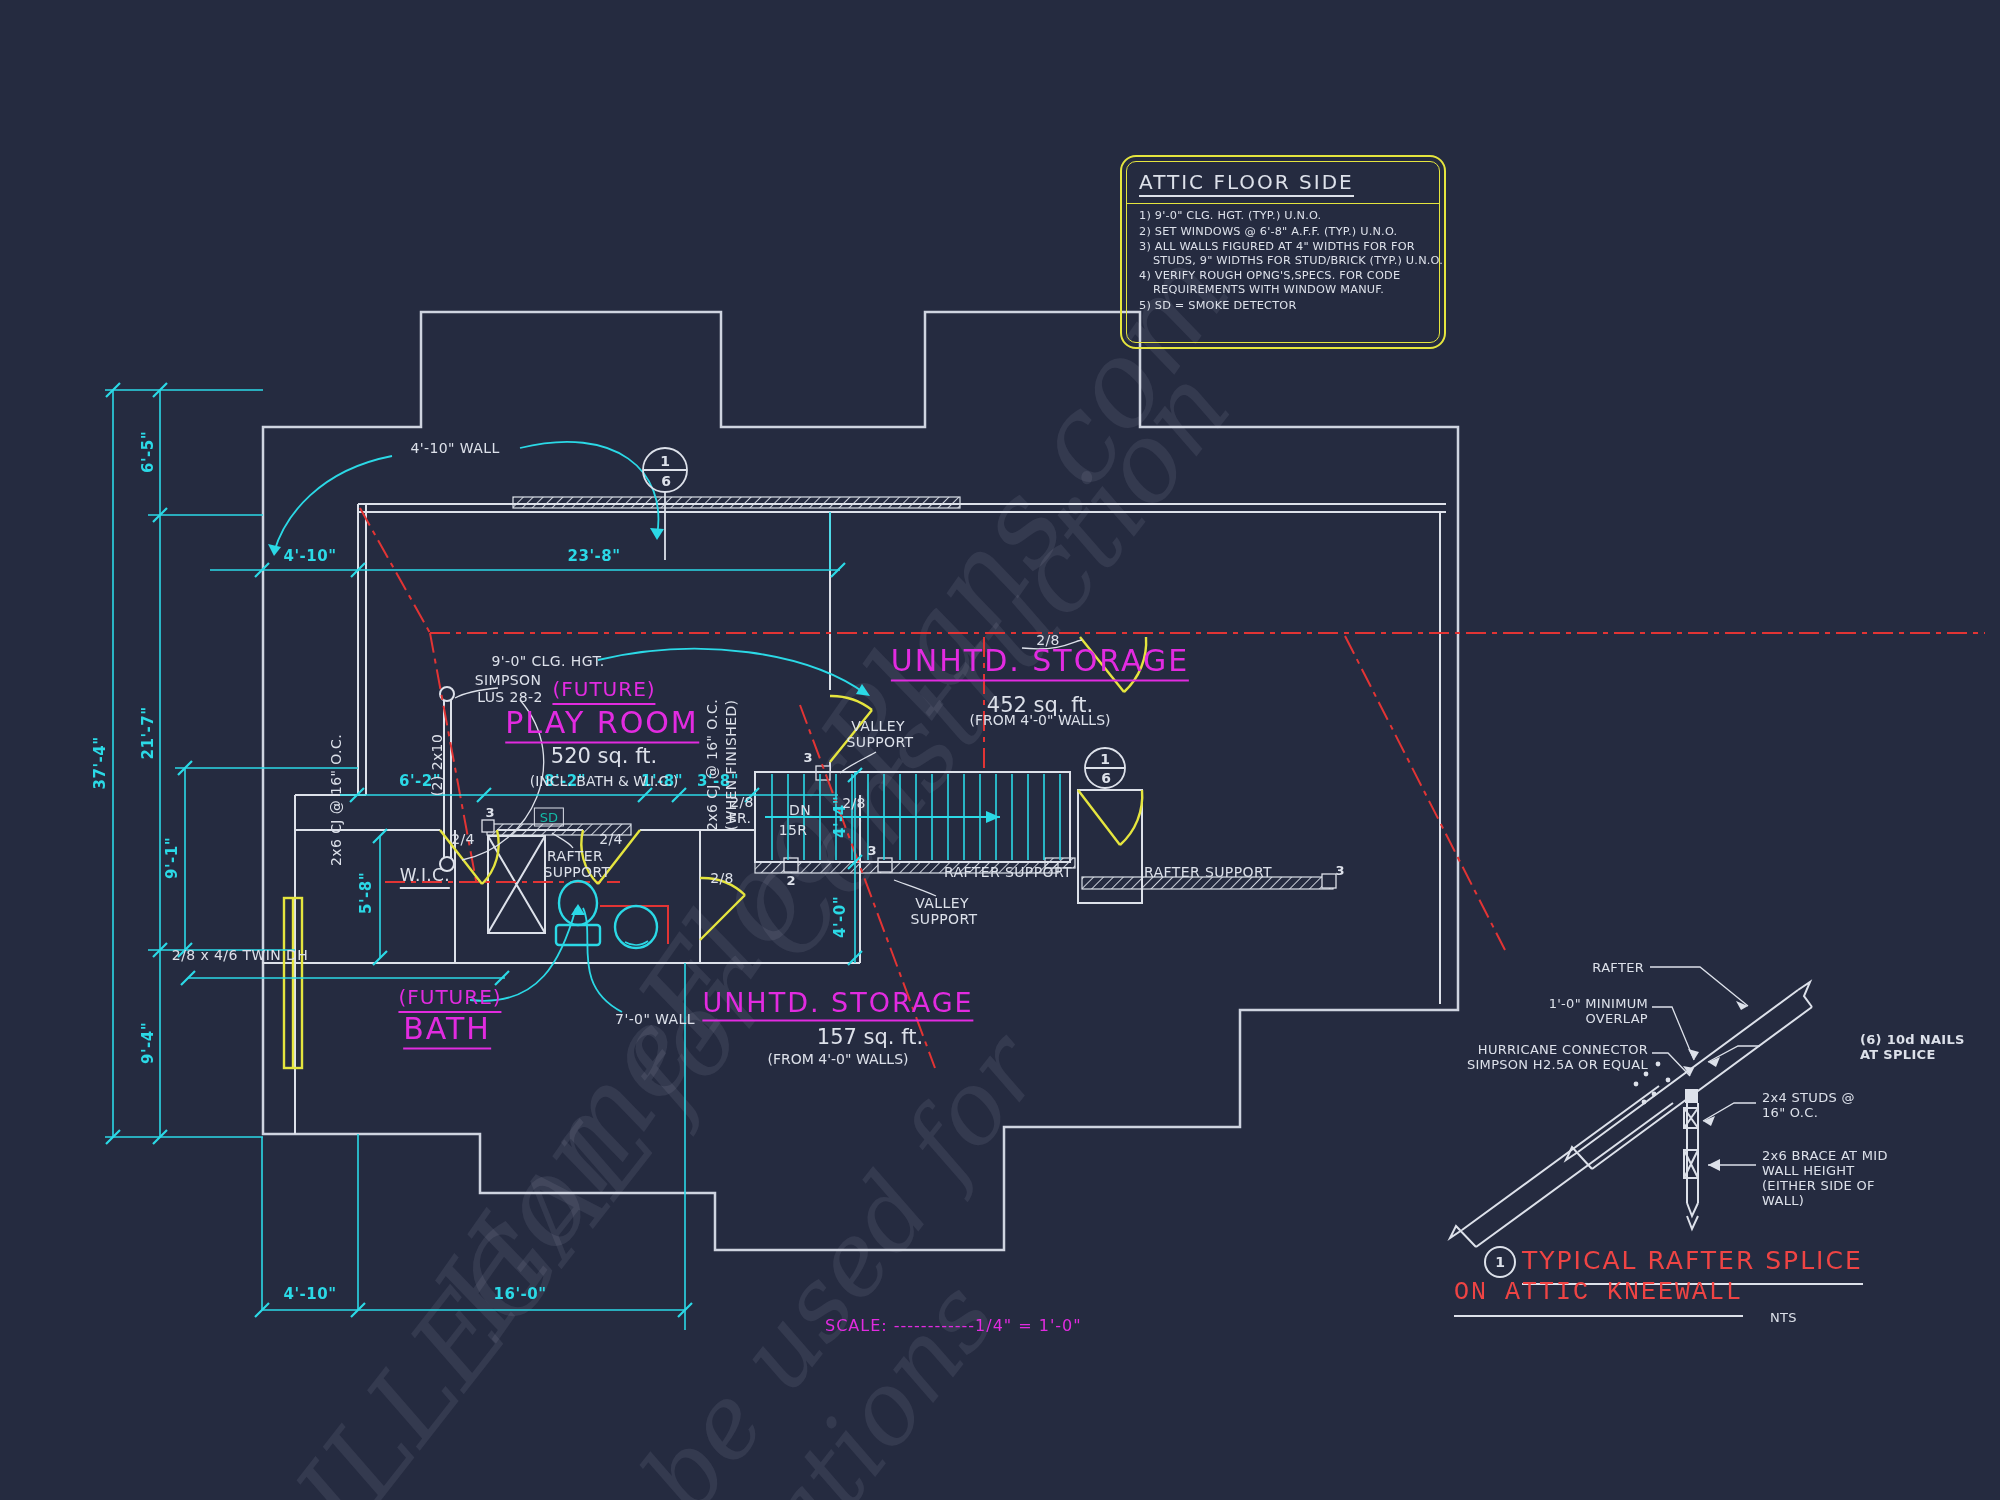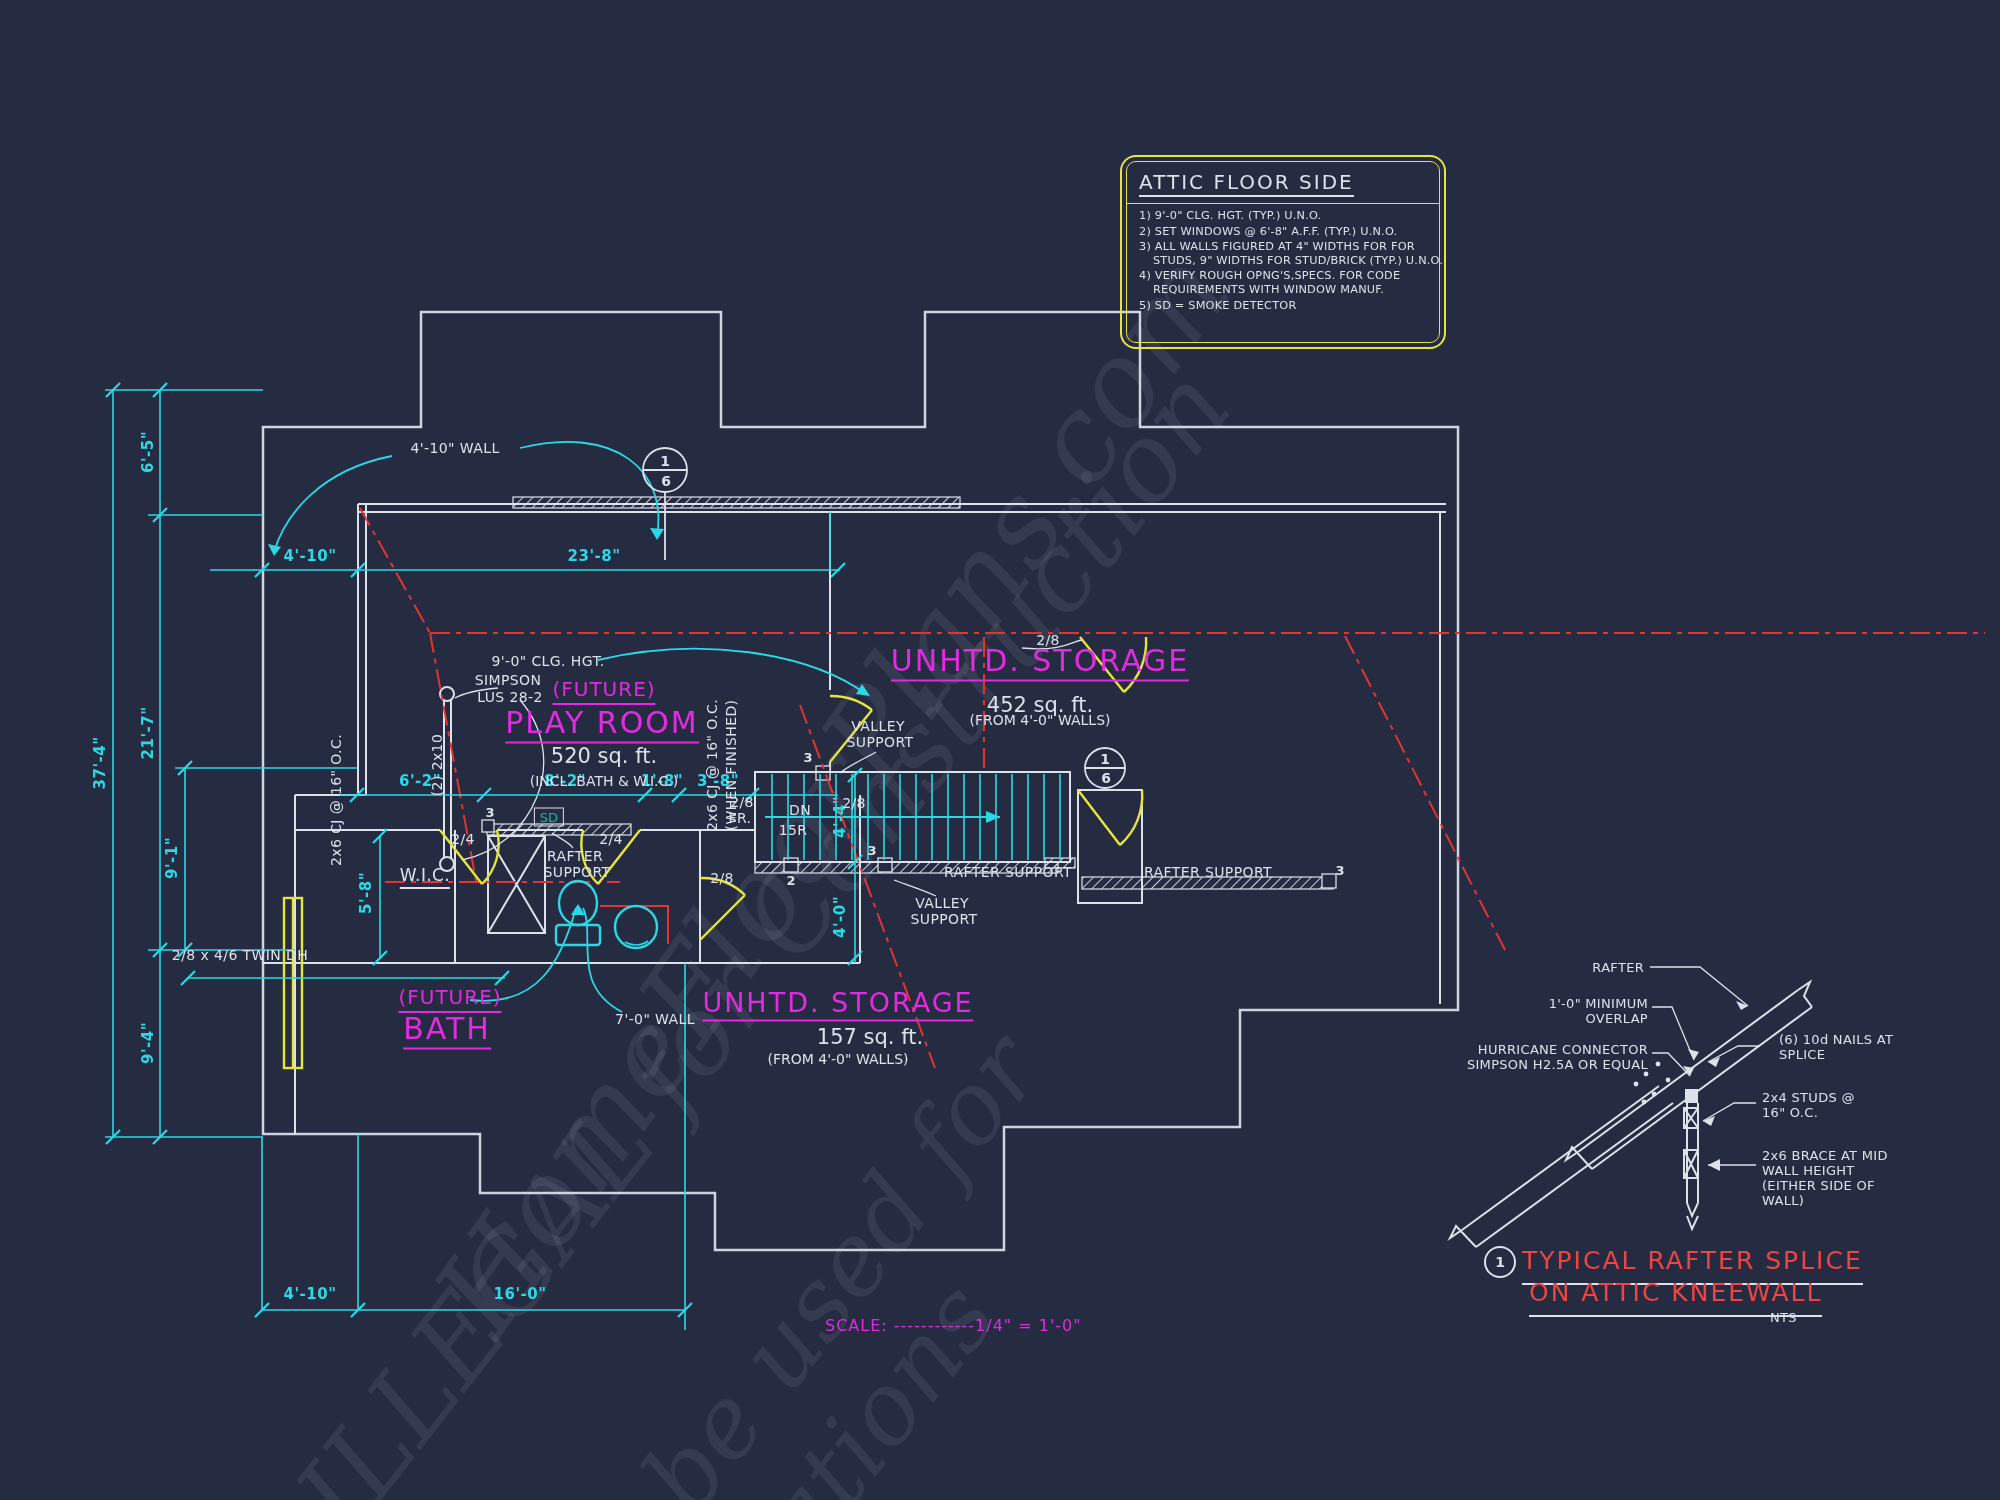--- a/index.html
+++ b/index.html
@@ -313,21 +313,21 @@
       <div class="note-line" style="white-space:normal;width:290px;">4) VERIFY ROUGH OPNG'S,SPECS. FOR CODE REQUIREMENTS WITH WINDOW MANUF.</div>
       <div class="note-line">5) SD = SMOKE DETECTOR</div>
     </div>
   </div>
 
   <div class="abs mag" id="main-scale" style="left:825px;top:1316px;">SCALE: ------------1/4" = 1'-0"</div>
 
   <div class="abs det" style="left:1552px;top:960px;width:92px;text-align:right;">RAFTER</div>
   <div class="abs det" style="left:1540px;top:996px;width:108px;text-align:right;">1'-0" MINIMUM OVERLAP</div>
   <div class="abs det" style="left:1452px;top:1042px;width:196px;text-align:right;">HURRICANE CONNECTOR SIMPSON H2.5A OR EQUAL</div>
-  <div class="abs det" style="left:1779px;top:1032px;width:116px;">(6) 10d NAILS AT SPLICE</div>
+  <div class="abs det" style="left:1860px;top:1032px;width:116px;font-weight:bold;">(6) 10d NAILS AT SPLICE</div>
   <div class="abs det" style="left:1762px;top:1090px;width:96px;">2x4 STUDS @ 16" O.C.</div>
   <div class="abs det" style="left:1762px;top:1148px;width:140px;">2x6 BRACE AT MID WALL HEIGHT (EITHER SIDE OF WALL)</div>
   <div class="abs ctr circ-num" style="left:1500px;top:1262px;">1</div>
   <div class="abs det-title" style="left:1522px;top:1246px;">TYPICAL RAFTER SPLICE</div>
-  <div class="abs det-title" style="left:1529px;top:1278px;">ON ATTIC KNEEWALL</div>
+  <div class="abs det-title" style="left:1454px;top:1278px;font-family:Liberation Mono, monospace;">ON ATTIC KNEEWALL</div>
   <div class="abs det" style="left:1770px;top:1310px;font-weight:normal;text-align:center;">NTS</div>
 
 </div>
 
 </body></html>

